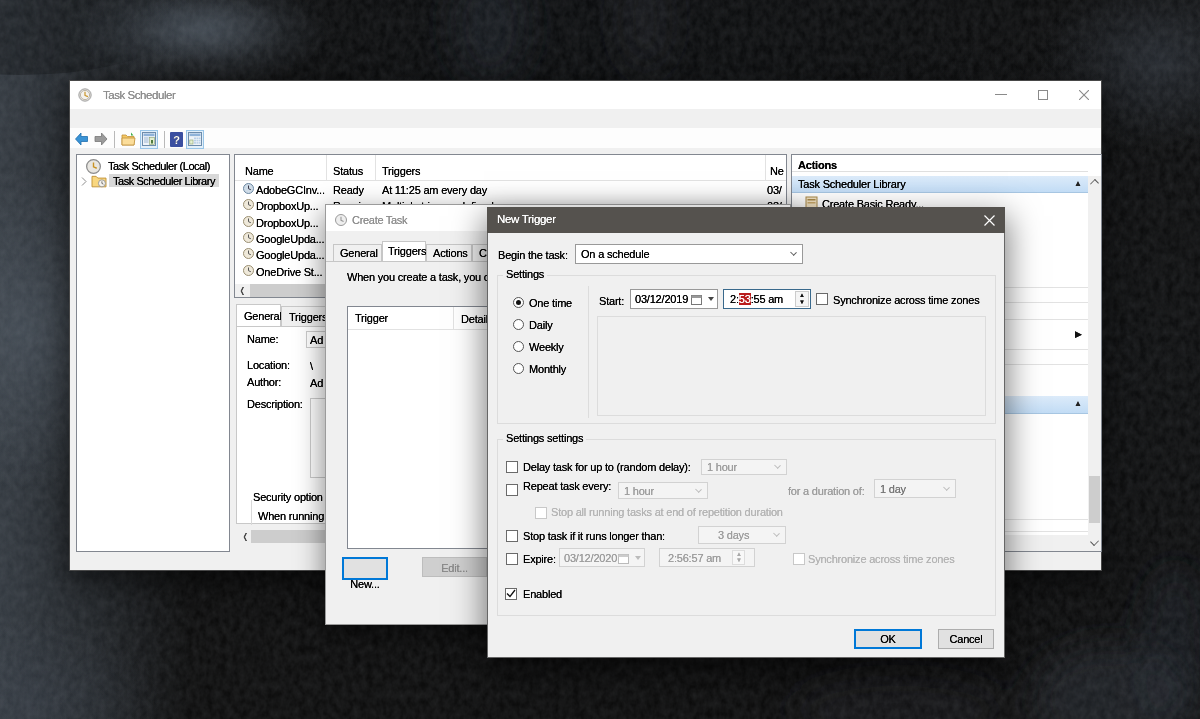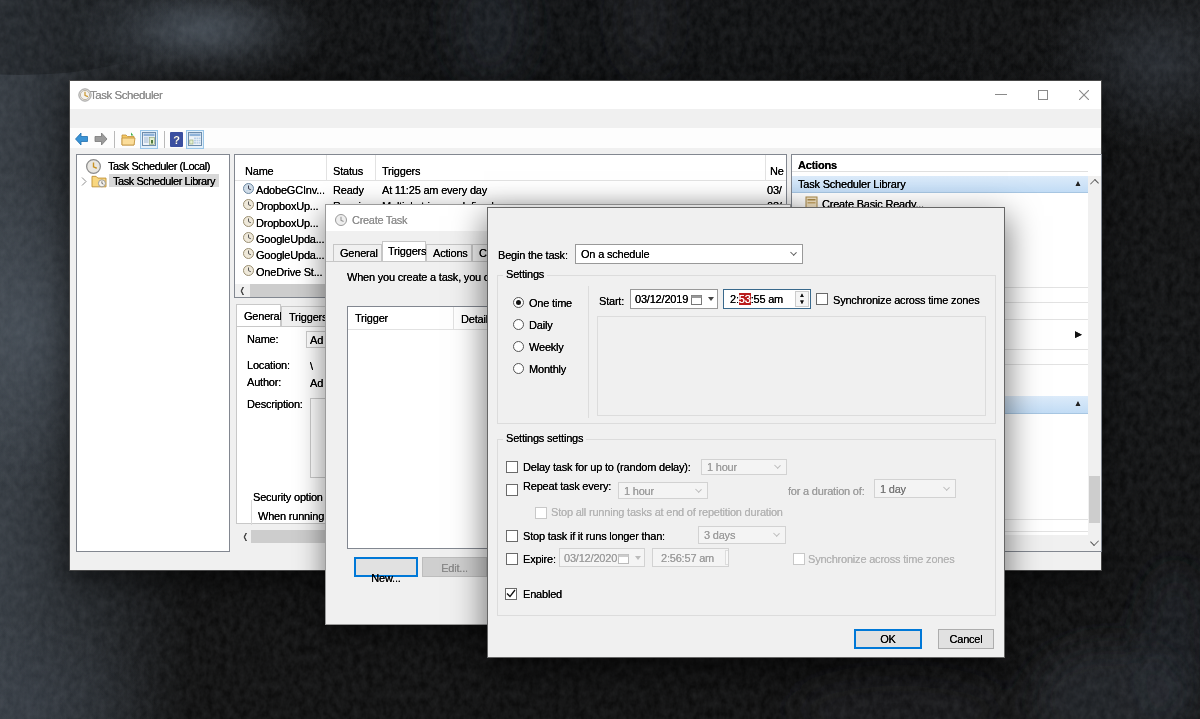--- a/index.html
+++ b/index.html
@@ -92,21 +92,21 @@
 </svg>
 
 <div class="a" id="mainwin" style="left:69px;top:80px;width:1033px;height:491px;background:#f0f0f0;border:1px solid #484848;box-shadow:0 10px 28px 3px rgba(0,0,0,.5)">
 
   <div class="a" style="left:0;top:0;width:100%;height:28px;background:#fff">
     <svg class="a" style="left:8px;top:6px" width="14" height="16" viewBox="0 0 17 17">
       <circle cx="8.5" cy="8.5" r="7.5" fill="#e8e6e1" stroke="#8c8c8c"></circle>
       <circle cx="8.5" cy="8.5" r="5.6" fill="#f5f3ee" stroke="#b0a898"></circle>
       <path d="M8.5 4.5 L8.5 9 L12 10.5" stroke="#c89222" stroke-width="1.4" fill="none"></path>
     </svg>
-    <div class="a" style="left:20px;top:8px;color:#8d8d8d;font-size:11.5px;letter-spacing:-0.45px;white-space:nowrap">Task Scheduler</div>
+    <div class="a" style="left:33px;top:8px;color:#8d8d8d;font-size:11.5px;letter-spacing:-0.45px;white-space:nowrap">Task Scheduler</div>
     <div class="a" style="left:925px;top:13px;width:12px;height:1px;background:#8a8a8a"></div>
     <svg class="a" style="left:968px;top:9px" width="10" height="10">
         <rect x="0.5" y="0.5" width="9" height="9" fill="none" stroke="#8a8a8a"></rect>
       </svg>
     <svg class="a" style="left:1009px;top:9px" width="10" height="10">
         <path d="M0 0 L10 10 M10 0 L0 10" stroke="#8a8a8a" stroke-width="1.1"></path>
       </svg>
   </div>
 
 
@@ -315,25 +315,31 @@
   <div class="hline" style="left:0px;top:56px;width:466px;background:#c6c6c6"></div>
   <div class="a t11" style="left:21px;top:66px">When you create a task, you can specify the conditions</div>
 
   <div class="a" style="left:21px;top:101px;width:438px;height:243px;background:#fff;border:1px solid #828790">
     <div class="a t11" style="left:7px;top:5px">Trigger</div>
     <div class="a t11" style="left:113px;top:6px">Details</div>
     <div class="vline" style="left:105px;top:0;height:22px"></div>
     <div class="hline" style="left:0;top:22px;width:436px"></div>
   </div>
 
-  <div class="a" style="left:28px;top:352px;width:64px;height:20px;background:#e1e1e1;border:2px solid #0078d7;text-align:center;padding-top:13px"><span class="t11">New...</span></div>
+  <div class="a" style="left:16px;top:352px;width:46px;height:20px;background:#e1e1e1;border:2px solid #0078d7;text-align:center;padding-top:19px"><span class="t11">New...</span></div>
   <div class="a" style="left:96px;top:352px;width:65px;height:20px;background:#cfcfcf;border:1px solid #bdbdbd;text-align:center;padding-top:4px"><span class="t11" style="color:#8a8a8a">Edit...</span></div>
 </div>
 
 <div class="a" id="ntdlg" style="left:487px;top:207px;width:518px;height:451px;background:#f0f0f0;border:1px solid #666;box-shadow:0 12px 30px 3px rgba(0,0,0,.5)">
+  <div class="a" style="left:-1px;top:-1px;width:518px;height:26px;background:#55524e">
+    <div class="a" style="left:10px;top:6px;color:#fff;font-size:11.5px;letter-spacing:-0.3px;white-space:nowrap">New Trigger</div>
+    <svg class="a" style="left:497px;top:8px" width="11" height="11">
+        <path d="M0.5 0.5 L10.5 10.5 M10.5 0.5 L0.5 10.5" stroke="#fff" stroke-width="1.2"></path>
+      </svg>
+  </div>
   <div class="a t11" style="left:10px;top:41px">Begin the task:</div>
   <div class="combo" style="left:87px;top:36px;width:228px;height:20px">
       <span class="t11" style="position:absolute;left:5px;top:3px">On a schedule</span>
       <span class="chev"></span>
     </div>
 
   <div class="grp" style="left:9px;top:67px;width:499px;height:149px;border-color:#dcdcdc"></div>
   <div class="a t11" style="left:15px;top:60px;background:#f0f0f0;padding:0 3px">Settings</div>
 
   <div class="radio on" style="left:25px;top:89px"></div>
@@ -387,35 +393,35 @@
       <span class="t11" style="position:absolute;left:5px;top:3px">1 day</span>
       <span class="chev"></span>
     </div>
 
   <div class="cb dis" style="left:47px;top:299px"></div>
   <div class="a t11" style="left:63px;top:298px;color:#b4b4b4">Stop all running tasks at end of repetition duration</div>
 
   <div class="cb" style="left:18px;top:322px"></div>
   <div class="a t11" style="left:35px;top:322px">Stop task if it runs longer than:</div>
   <div class="combo dis" style="left:210px;top:318px;width:88px;height:18px">
-      <span class="t11" style="position:absolute;left:5px;top:2px">3 days</span>
+      <span class="t11" style="position:absolute;left:19px;top:2px">3 days</span>
       <span class="chev"></span>
     </div>
 
   <div class="cb" style="left:18px;top:345px"></div>
   <div class="a t11" style="left:35px;top:345px">Expire:</div>
   <div class="combo dis" style="left:71px;top:340px;width:86px;height:19px">
     <span class="t11" style="position:absolute;left:4px;top:3px">03/12/2020</span>
     <svg class="a" style="left:58px;top:4px" width="11" height="11">
         <rect x="0.5" y="1.5" width="10" height="9" fill="#fff" stroke="#bbb"></rect>
         <rect x="0.5" y="1.5" width="10" height="2.5" fill="#ccc"></rect>
       </svg>
     <div class="a" style="right:3px;top:7px;width:0;height:0;border-left:3.5px solid transparent;border-right:3.5px solid transparent;border-top:4px solid #bbb"></div>
   </div>
-  <div class="combo dis" style="left:164px;top:340px;width:77px;height:19px">
+  <div class="combo dis" style="left:171px;top:340px;width:96px;height:19px">
     <span class="t11" style="position:absolute;left:8px;top:3px">2:56:57 am</span>
     <div class="a" style="left:72px;top:1px;width:13px;height:15px;border:1px solid #ddd;background:#f8f8f8">
       <div class="a" style="left:3px;top:0px;font-size:6px;color:#aaa">▲</div>
       <div class="a" style="left:3px;top:6px;font-size:6px;color:#aaa">▼</div>
     </div>
   </div>
   <div class="cb dis" style="left:305px;top:345px"></div>
   <div class="a t11" style="left:320px;top:345px;color:#b4b4b4">Synchronize across time zones</div>
 
   <div class="cb" style="left:17px;top:380px"></div>

